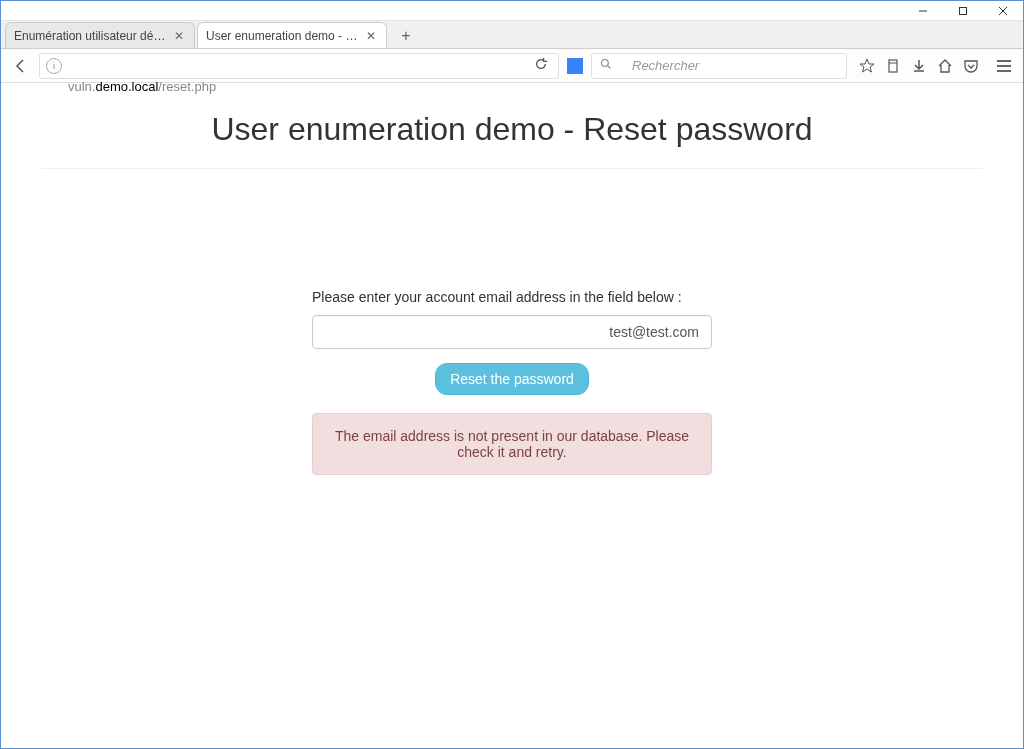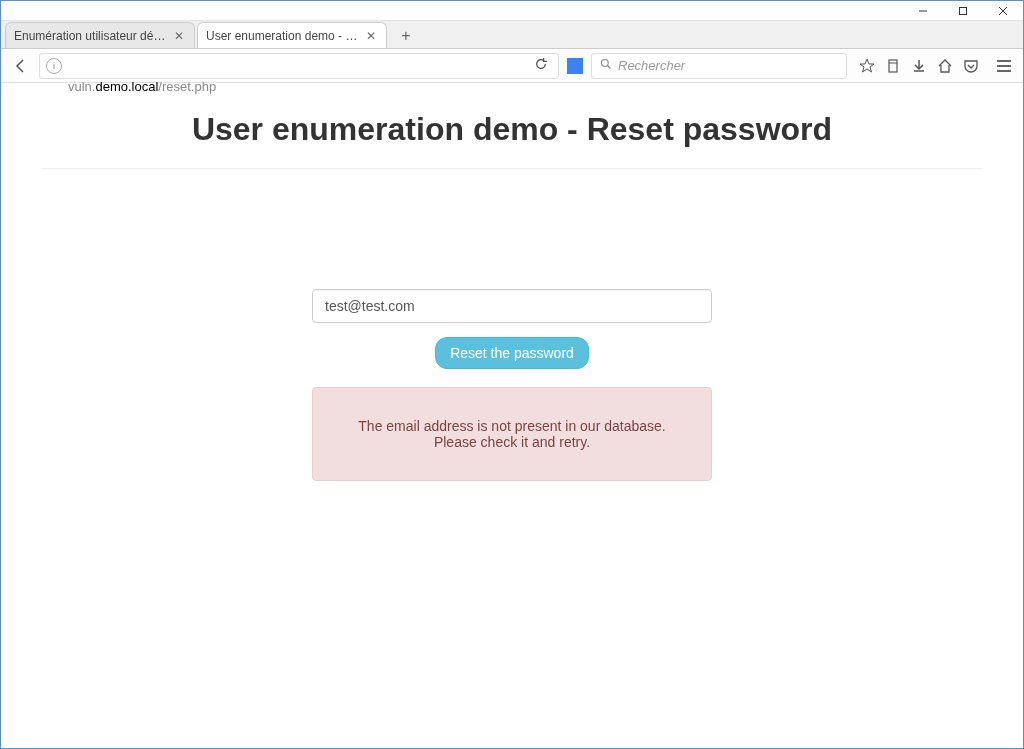--- a/index.html
+++ b/index.html
@@ -160,21 +160,21 @@
       height: 26px;
       border: 1px solid #ddd;
       border-radius: 3px;
       display: flex;
       align-items: center;
       padding: 0 8px;
       font-size: 13px;
       color: #999;
       font-style: italic;
       background: #fff;
-      gap: 6px;
+      gap: 20px;
     }
     .search-bar .mag-icon { color: #888; font-style: normal; }
     .toolbar-icons {
       display: flex;
       gap: 2px;
       margin-left: 4px;
     }
     .toolbar-icons .nav-btn { width: 24px; }
     .hamburger {
       width: 26px;
@@ -196,21 +196,21 @@
     
     .page {
       padding: 20px 40px;
       height: calc(100% - 82px);
       overflow: auto;
       background: #fff;
     }
     .page-title {
       text-align: center;
       font-size: 32px;
-      font-weight: bold;
+      font-weight: normal;
       color: #333;
       font-family: "Helvetica Neue", Arial, sans-serif;
       padding: 8px 0 20px 0;
       border-bottom: 1px solid #eee;
     }
     .form-area {
       width: 400px;
       margin: 120px auto 0 auto;
       text-align: left;
     }
@@ -222,41 +222,42 @@
     }
     .email-input {
       width: 100%;
       height: 34px;
       border: 1px solid #ccc;
       border-radius: 4px;
       padding: 6px 12px;
       font-size: 14px;
       color: #555;
       box-shadow: inset 0 1px 1px rgba(0,0,0,.05);
+      text-align: right;
     }
     .btn-row {
       text-align: center;
       margin-top: 14px;
     }
     .reset-btn {
       background: #5bc0de;
       color: #fff;
       border: 1px solid #46b8da;
       border-radius: 12px;
       padding: 7px 14px;
       font-size: 14px;
       cursor: pointer;
     }
     .alert {
       margin-top: 18px;
       background: #f2dede;
       border: 1px solid #ebccd1;
       color: #a94442;
       border-radius: 4px;
-      padding: 30px;
+      padding: 14px;
       font-size: 14px;
       text-align: center;
       color: #7a4442;
     }
   </style>
 </head>
 <body>
 
 <div class="title-bar">
   <div class="win-controls">
@@ -356,19 +357,20 @@
     <div></div>
       <div></div>
       <div></div>
   </div>
 </div>
 
 <div class="page">
   <h1 class="page-title">User enumeration demo - Reset password</h1>
 
   <div class="form-area">
+    <label class="form-label">Please enter your account email address in the field below :</label>
     <input type="text" class="email-input" value="test@test.com" style="">
     <div class="btn-row">
       <button class="reset-btn">Reset the password</button>
     </div>
     <div class="alert">The email address is not present in our database. Please check it and retry.</div>
   </div>
 </div>
 
 </body></html>

